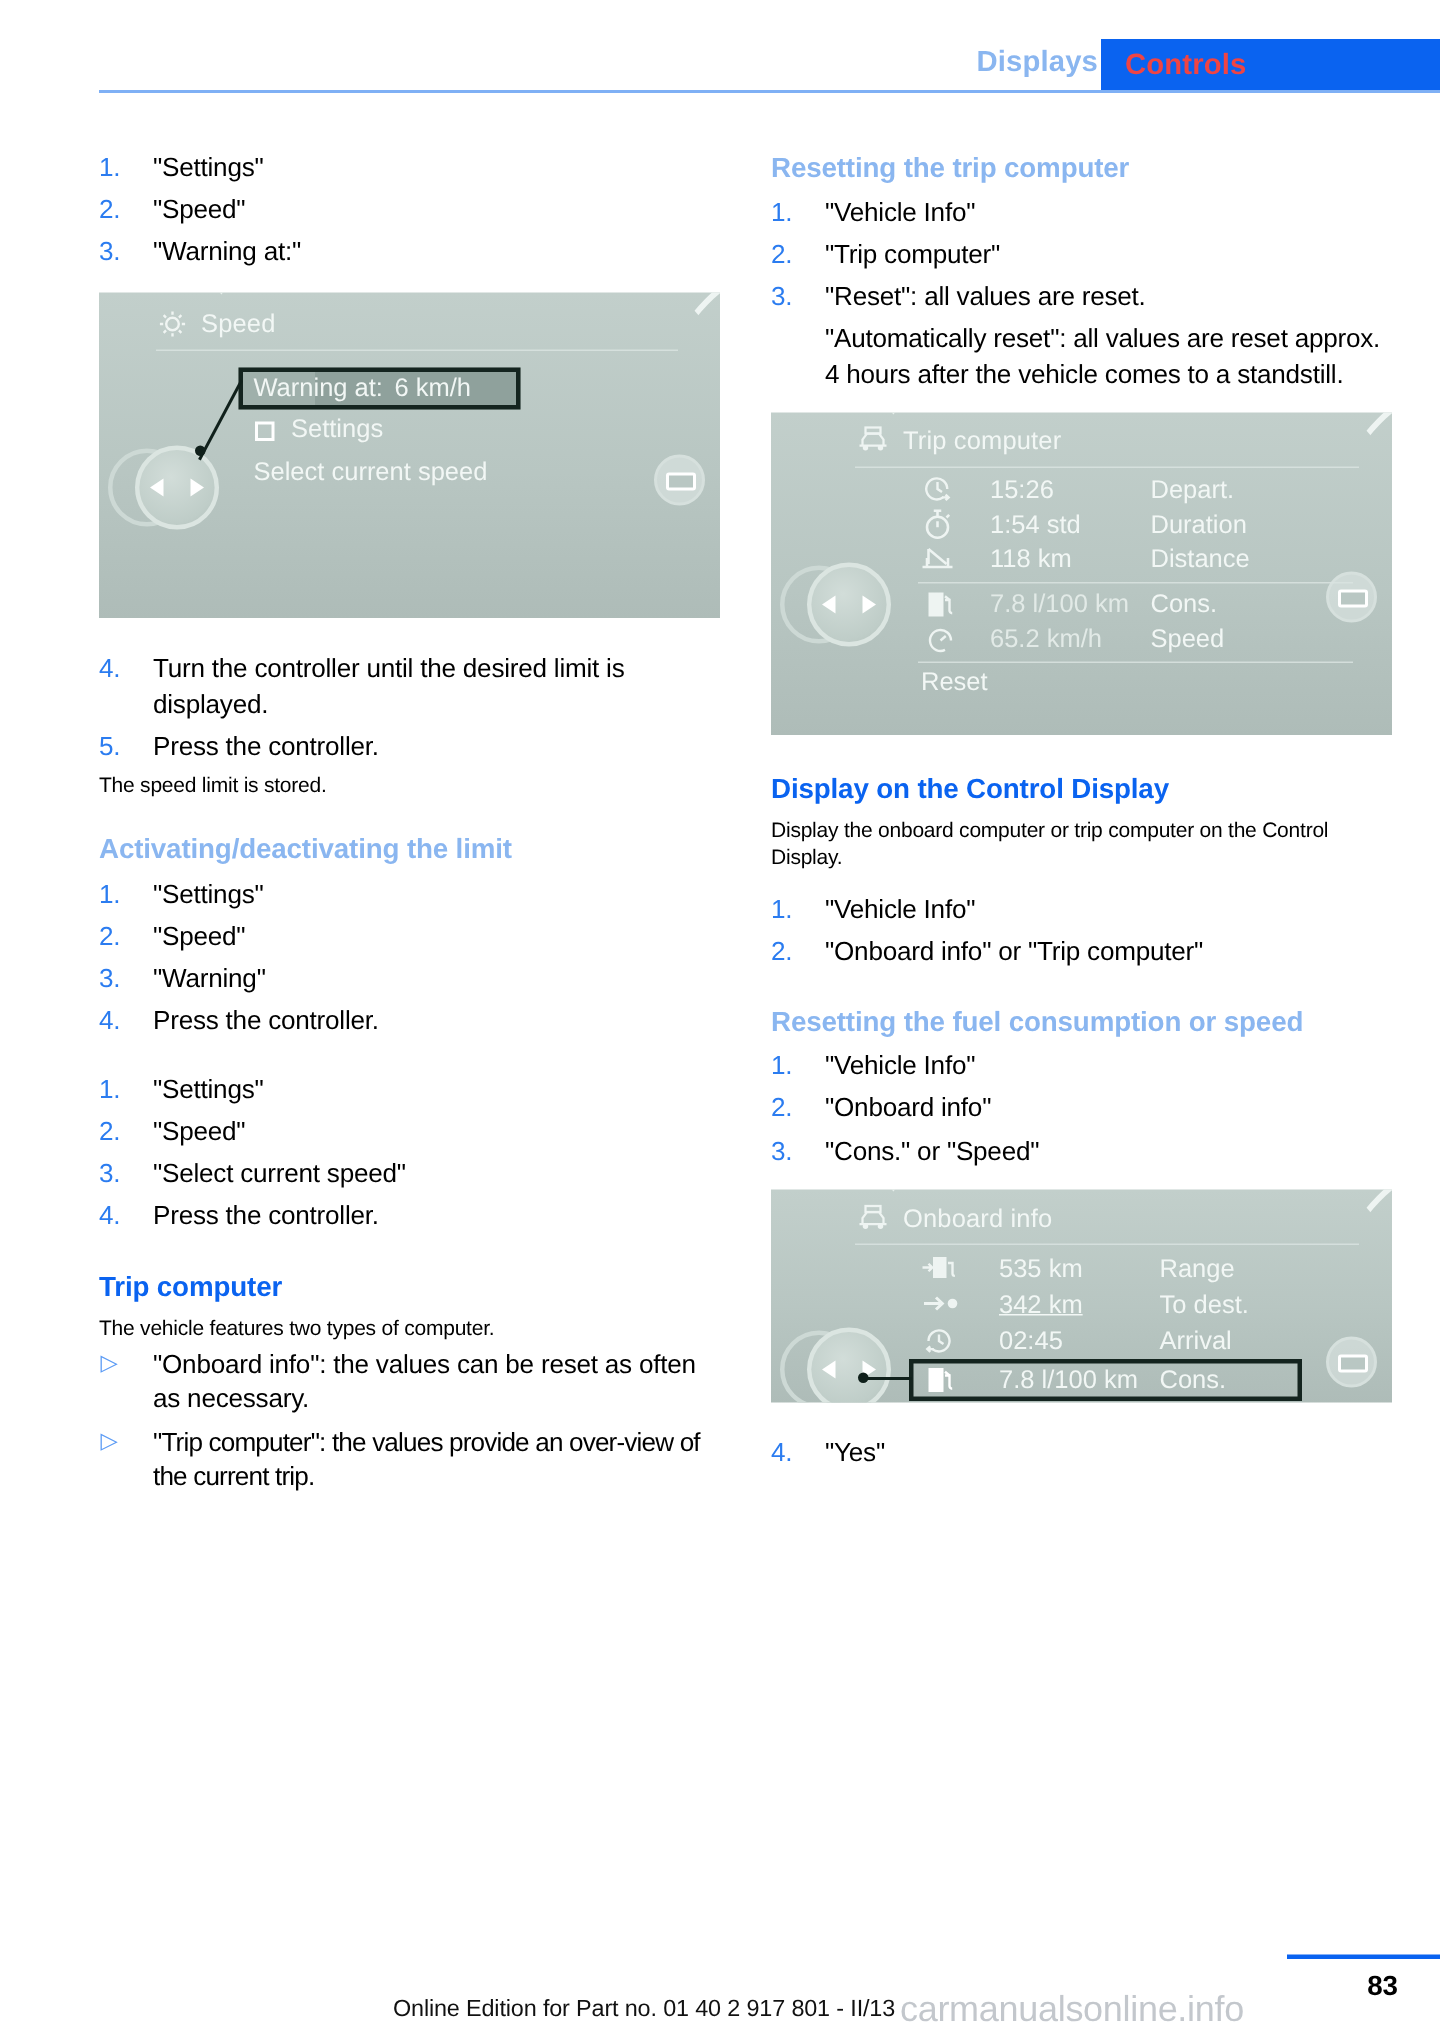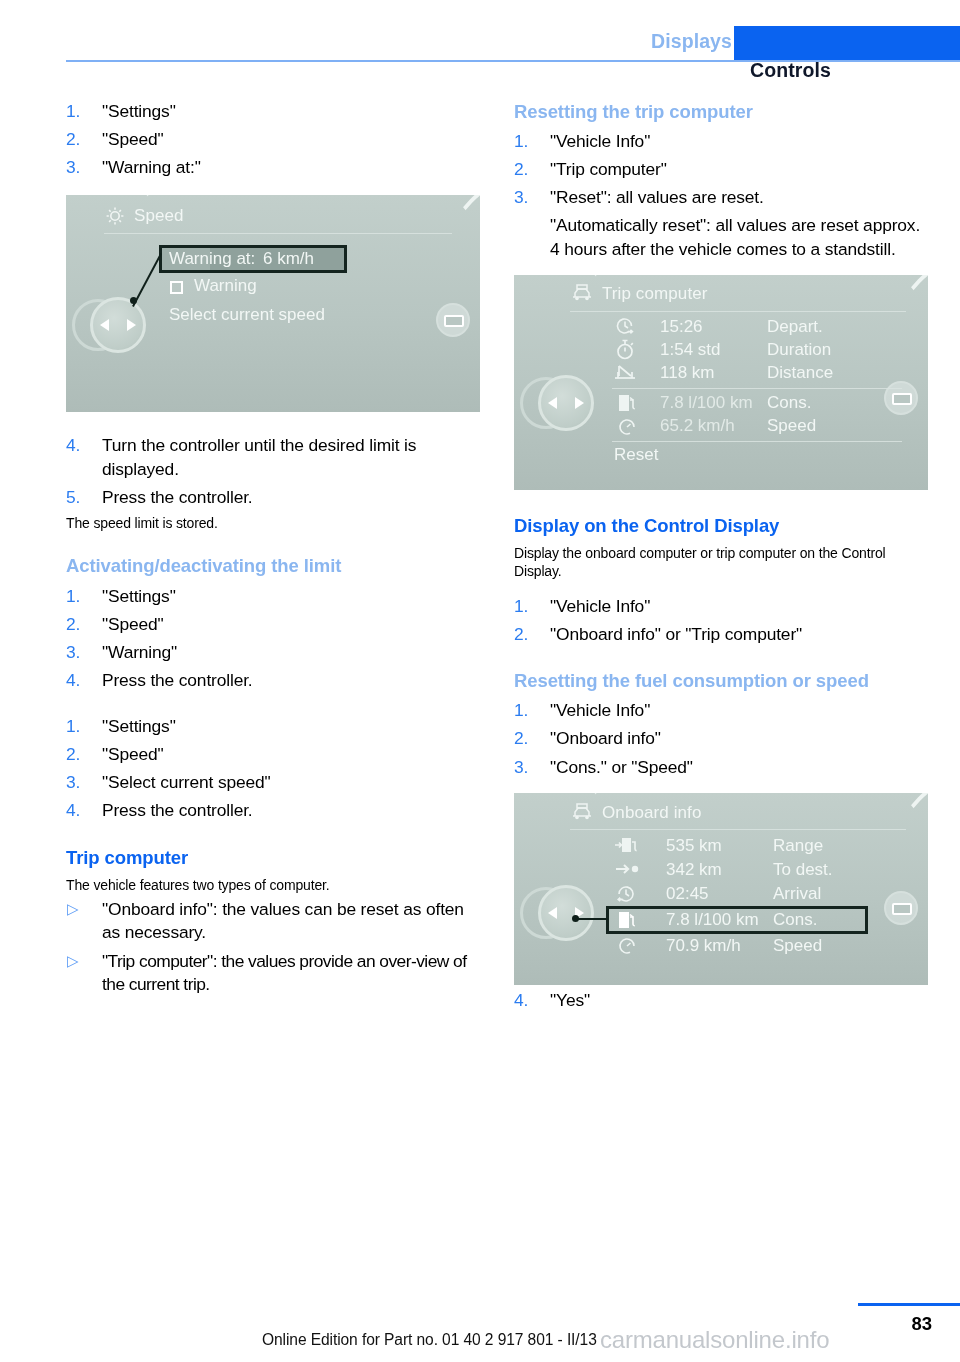--- a/index.html
+++ b/index.html
@@ -44,24 +44,23 @@
     right: 0;
     height: 35px;
     background: #0a63f0;
   }
   .tab-controls-label {
     position: absolute;
     left: 750px;
     top: 32px;
     font-size: 19.5px;
     font-weight: bold;
-    color: #0f172a;
+    color: #ef4444;
     letter-spacing: 0.1px;
     white-space: nowrap;
-    margin-top: 27px;
   }
 
   
   .col {
     position: absolute;
     top: 100px;
     width: 414px;
   }
   .col-left  { left: 66px; }
   .col-right { left: 514px; }
@@ -125,21 +124,21 @@
 
   
   .figure {
     position: relative;
     width: 414px;
     overflow: hidden;
     background: linear-gradient(180deg,#c2cfcb 0%, #b8c6c2 55%, #aebcb8 100%);
   }
   .fig-speed   { height: 217px; margin: 16px 0 22px 0; }
   .fig-trip    { height: 215px; margin: 14px 0 24px 0; }
-  .fig-onboard { height: 192px; margin: 14px 0 4px 0; }
+  .fig-onboard { height: 142px; margin: 14px 0 22px 0; }
 
   
   .arc {
     position: absolute;
     border-radius: 50%;
     border-style: solid;
     border-color: transparent;
     pointer-events: none;
   }
   .arc-l1 {
@@ -384,21 +383,21 @@
 
     <div class="hi-box" style="left:93px; top:50px; width:188px; height:28px;"></div>
     <div class="hi-box-inner" style="left:144px; top:53px; width:134px; height:22px;"></div>
     <div class="fig-row" style="left:103px; top:54px;text-align:center;">Warning at:</div>
     <div class="fig-row" style="left:197px; top:54px;">6 km/h</div>
 
     <div class="leader" style="left:96px; top:59px; width:60px; height:2px; transform:rotate(118deg);"></div>
     <div class="leader-dot" style="left:64px; top:102px;"></div>
 
     <div class="checkbox-sq" style="left:104px; top:86px;"></div>
-    <div class="fig-row" style="left:128px; top:81px;">Warning</div>
+    <div class="fig-row" style="left:128px; top:81px;">Settings</div>
 
     <div class="fig-row" style="left:103px; top:110px;">Select current speed</div>
   </div>
 
   <ol class="steps">
     <li class="step">
       <span class="num">4.</span>
       <span>Turn the controller until the desired limit is displayed.</span>
     </li>
     <li class="step">
@@ -633,21 +632,21 @@
     <div class="fig-row" style="left:152px; top:43px;">535 km</div>
     <div class="fig-row" style="left:259px; top:43px;">Range</div>
 
     <svg class="pic" style="left:100px; top:67px;" width="26" height="18" viewBox="0 0 26 18">
       <g fill="none" stroke="#eef4f2" stroke-width="2">
         <path d="M2 9h11"></path>
         <path d="M10 5l4.2 4-4.2 4"></path>
       </g>
       <circle cx="21" cy="9" r="3.2" fill="#eef4f2"></circle>
     </svg>
-    <div class="fig-row" style="left:152px; top:67px;">342 km</div>
+    <div class="fig-row" style="left:152px; top:67px;text-decoration:underline;">342 km</div>
     <div class="fig-row" style="left:259px; top:67px;">To dest.</div>
 
     <svg class="pic" style="left:100px; top:90px;" width="24" height="22" viewBox="0 0 24 22">
       <g fill="none" stroke="#eef4f2" stroke-width="1.6">
         <path d="M5 11a7 7 0 1 1 2.6 5.4"></path>
         <path d="M12 6.6V11l3 2"></path>
         <path d="M8.5 16.4h-4M6.2 14.6l-2 1.8 2 1.8"></path>
       </g>
     </svg>
     <div class="fig-row" style="left:152px; top:91px;">02:45</div>

